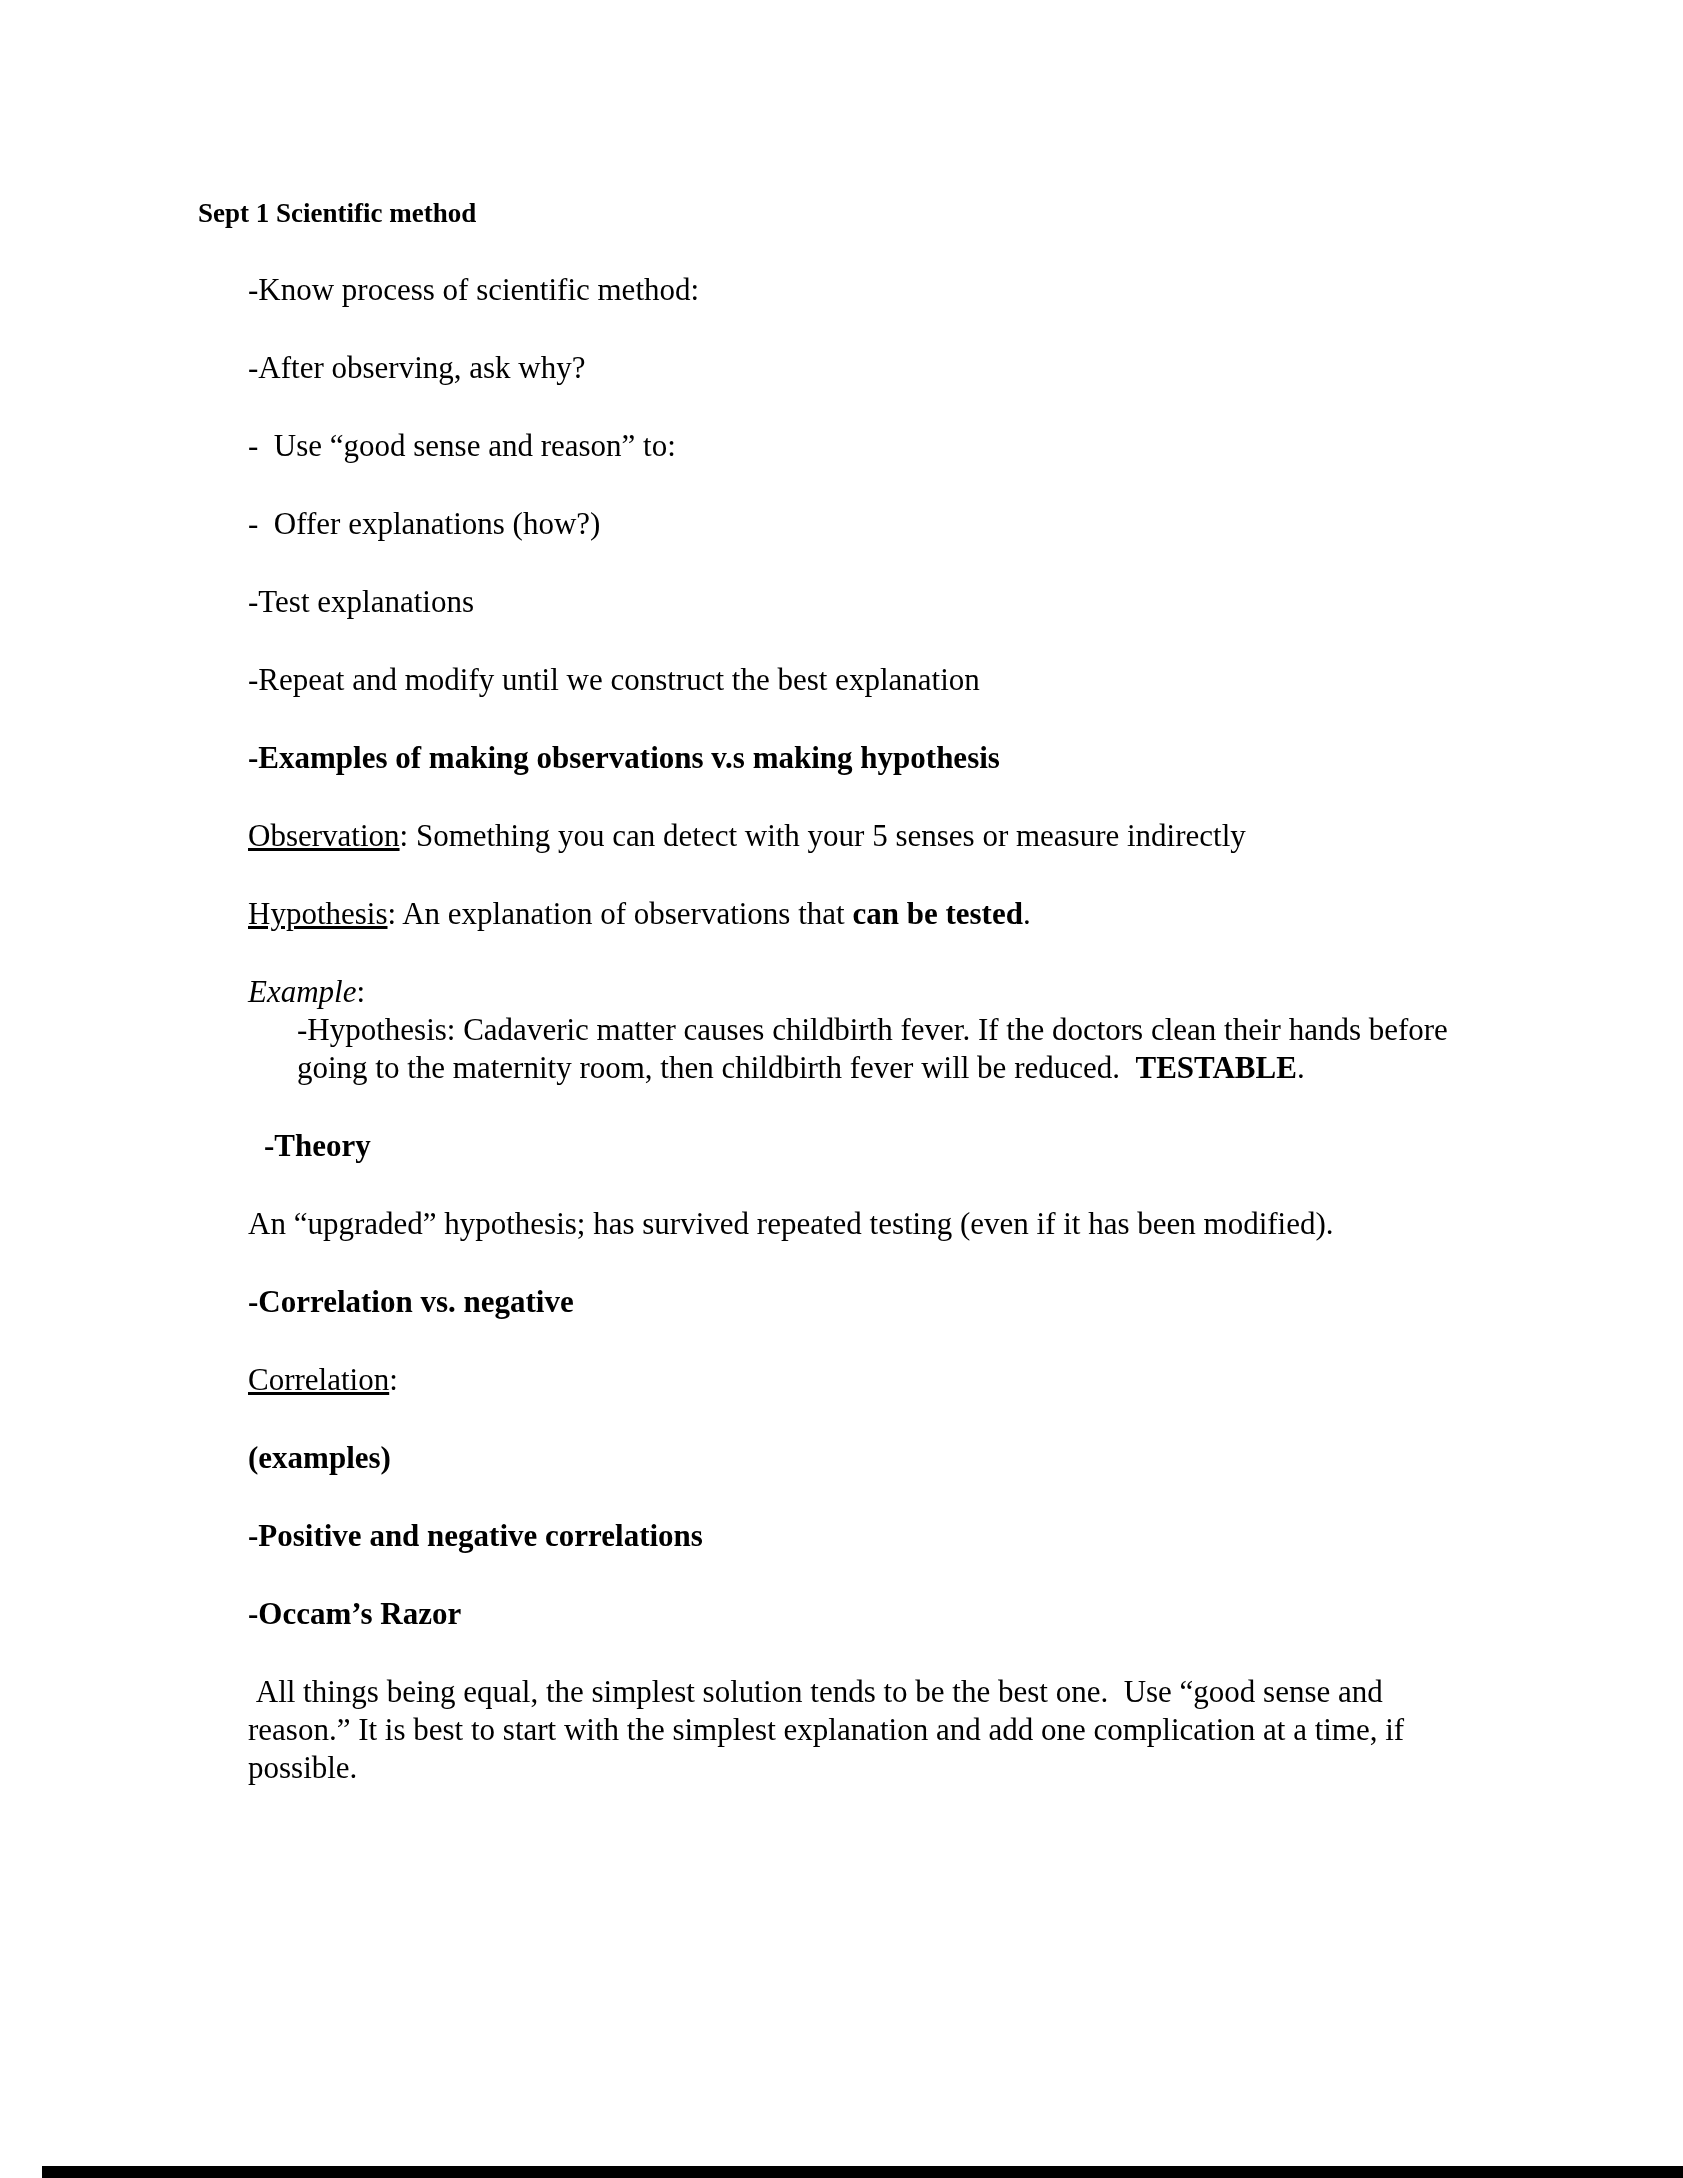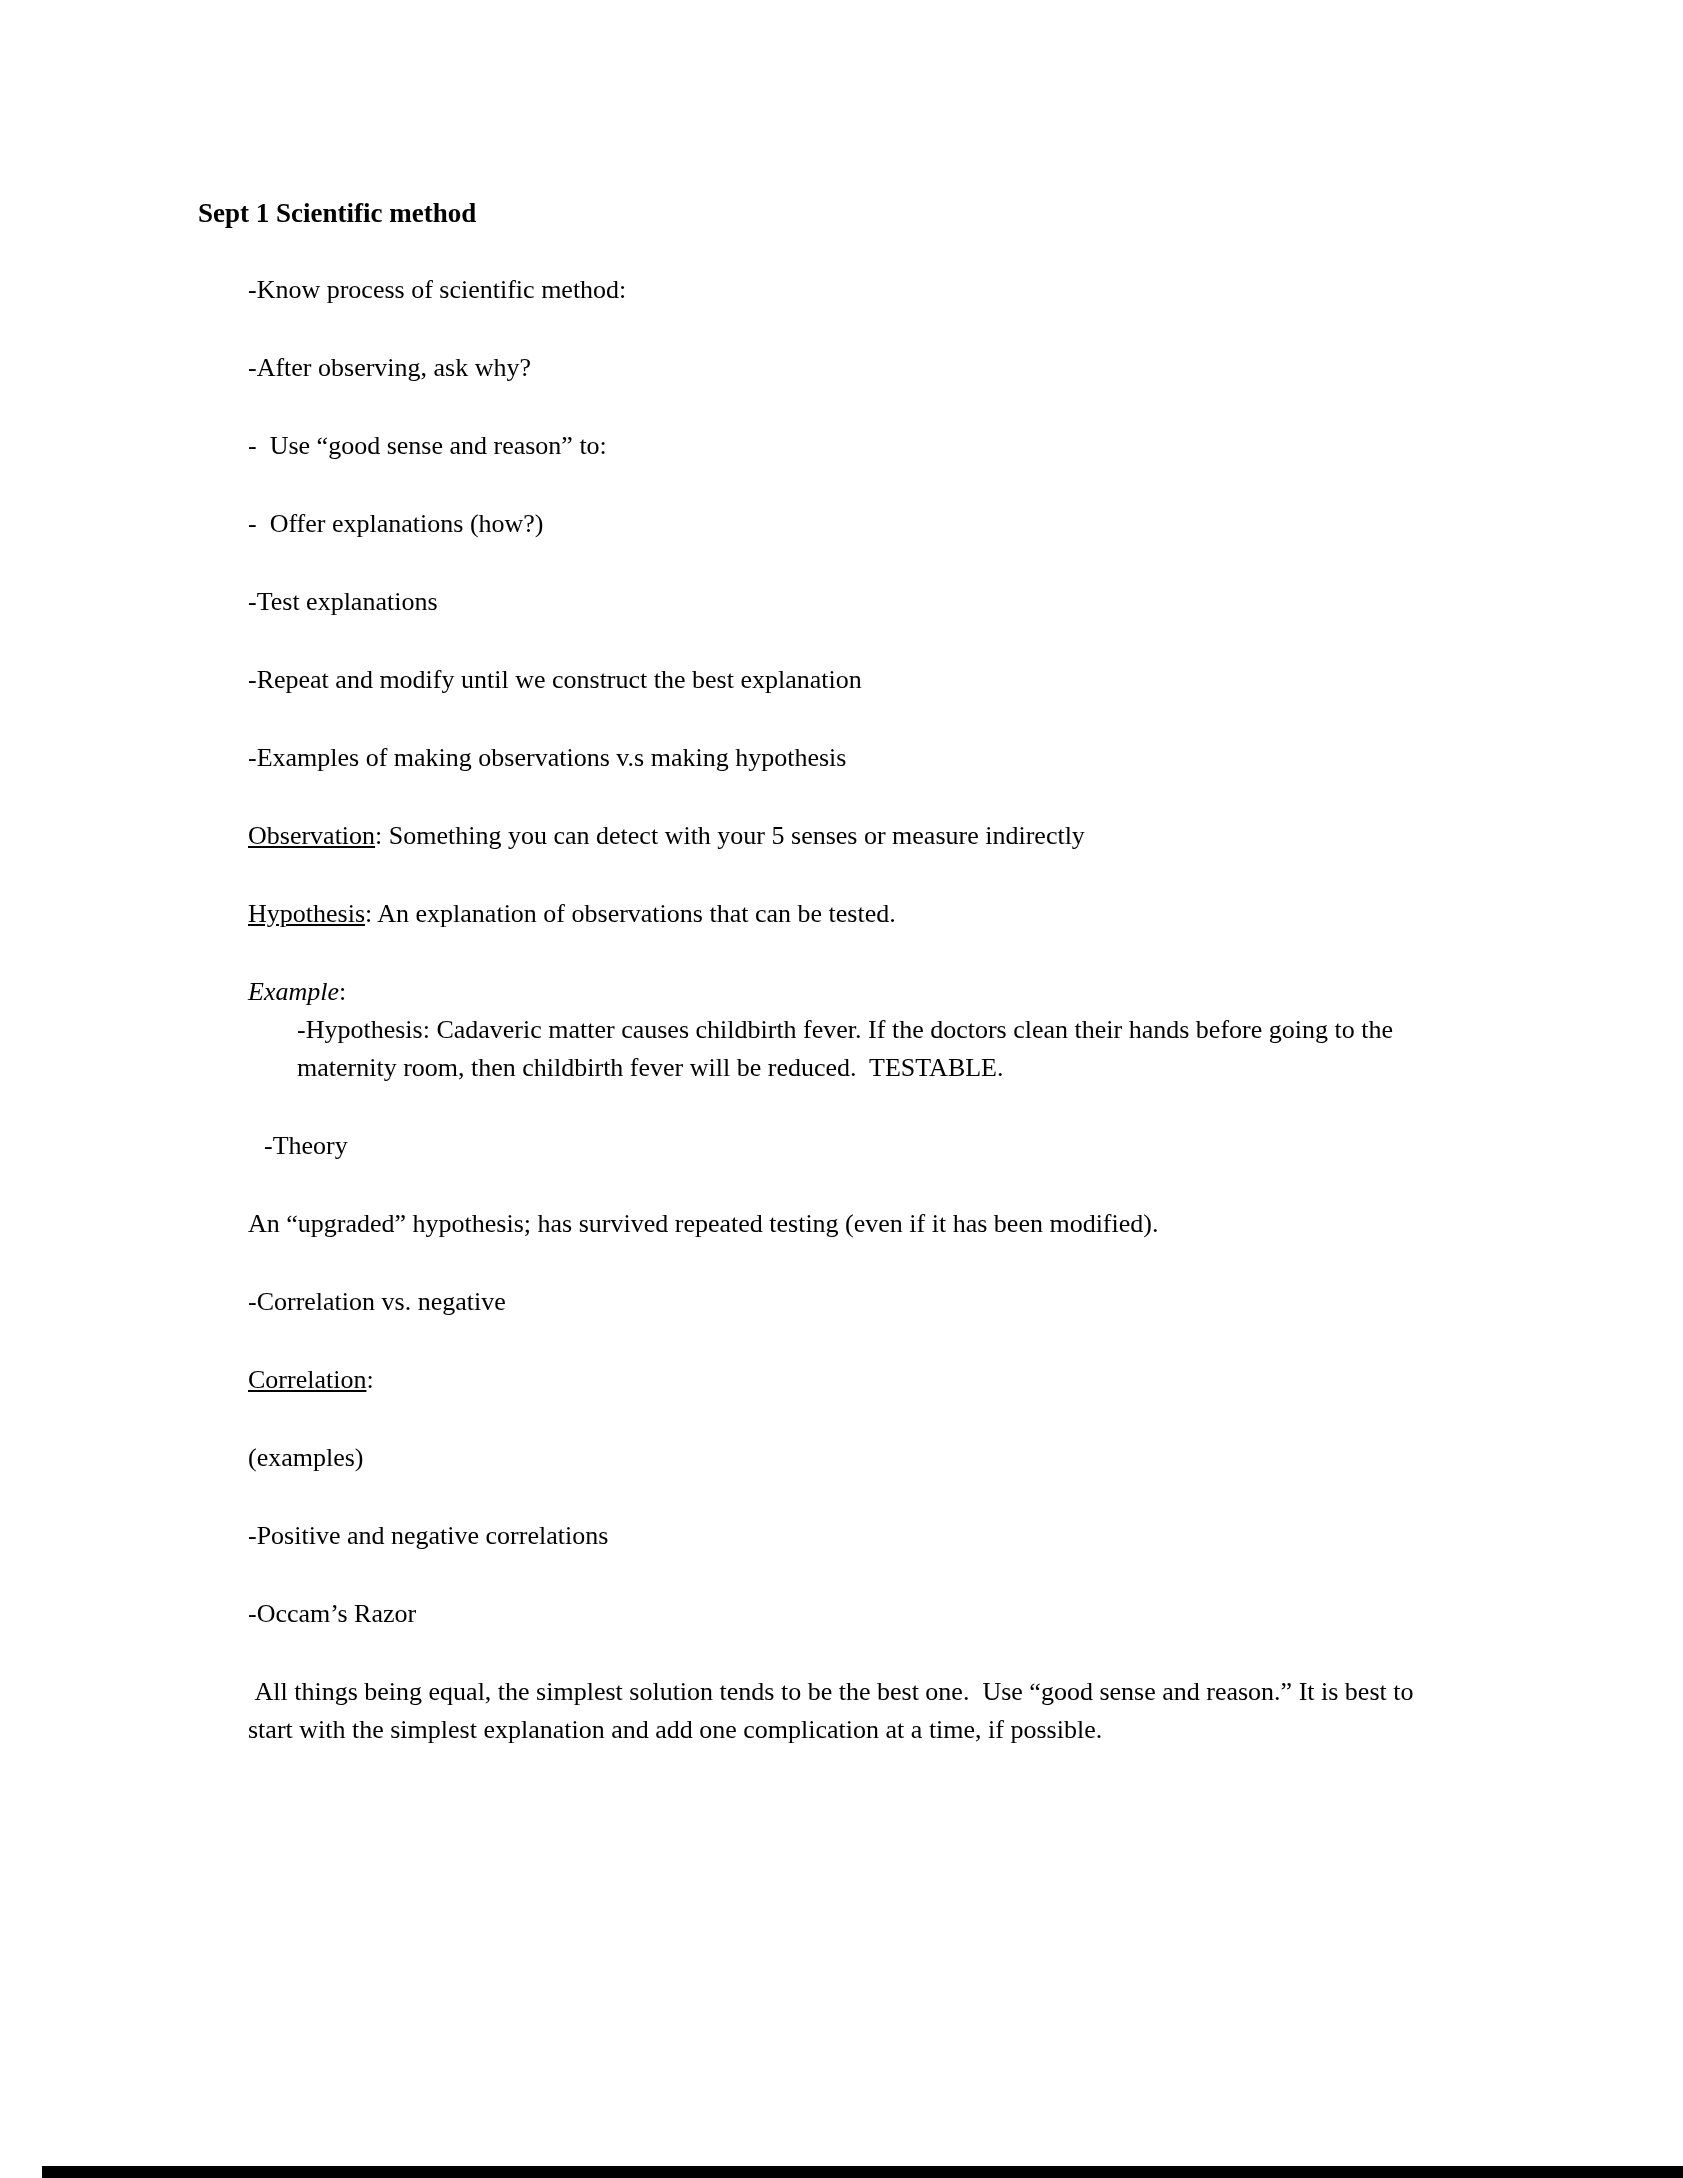--- a/index.html
+++ b/index.html
@@ -24,30 +24,30 @@
     padding: 194px 0 0 198px;
   }
   .doc-title {
     font-size: 27px;
     line-height: 38px;
     font-weight: bold;
     margin: 0 0 39px 0;
     white-space: pre-wrap;
   }
   .para {
-    font-size: 26px;
+    font-size: 31px;
     line-height: 38px;
     margin: 0 0 40px 50px;
     width: 1213px;
     white-space: pre-wrap;
   }
   .para.tight { margin-bottom: 0; }
   .para.sub   { margin-left: 99px; width: 1163px; }
   .para.theory { margin-left: 66px; }
-  .b { font-weight: normal; }
+  .b { font-weight: bold; }
   .i { font-style: italic; }
   .u { text-decoration: underline; }
   .page-edge-bar {
     position: absolute;
     left: 42px;
     right: 0;
     bottom: 0;
     height: 12px;
     background: #000000;
   }

